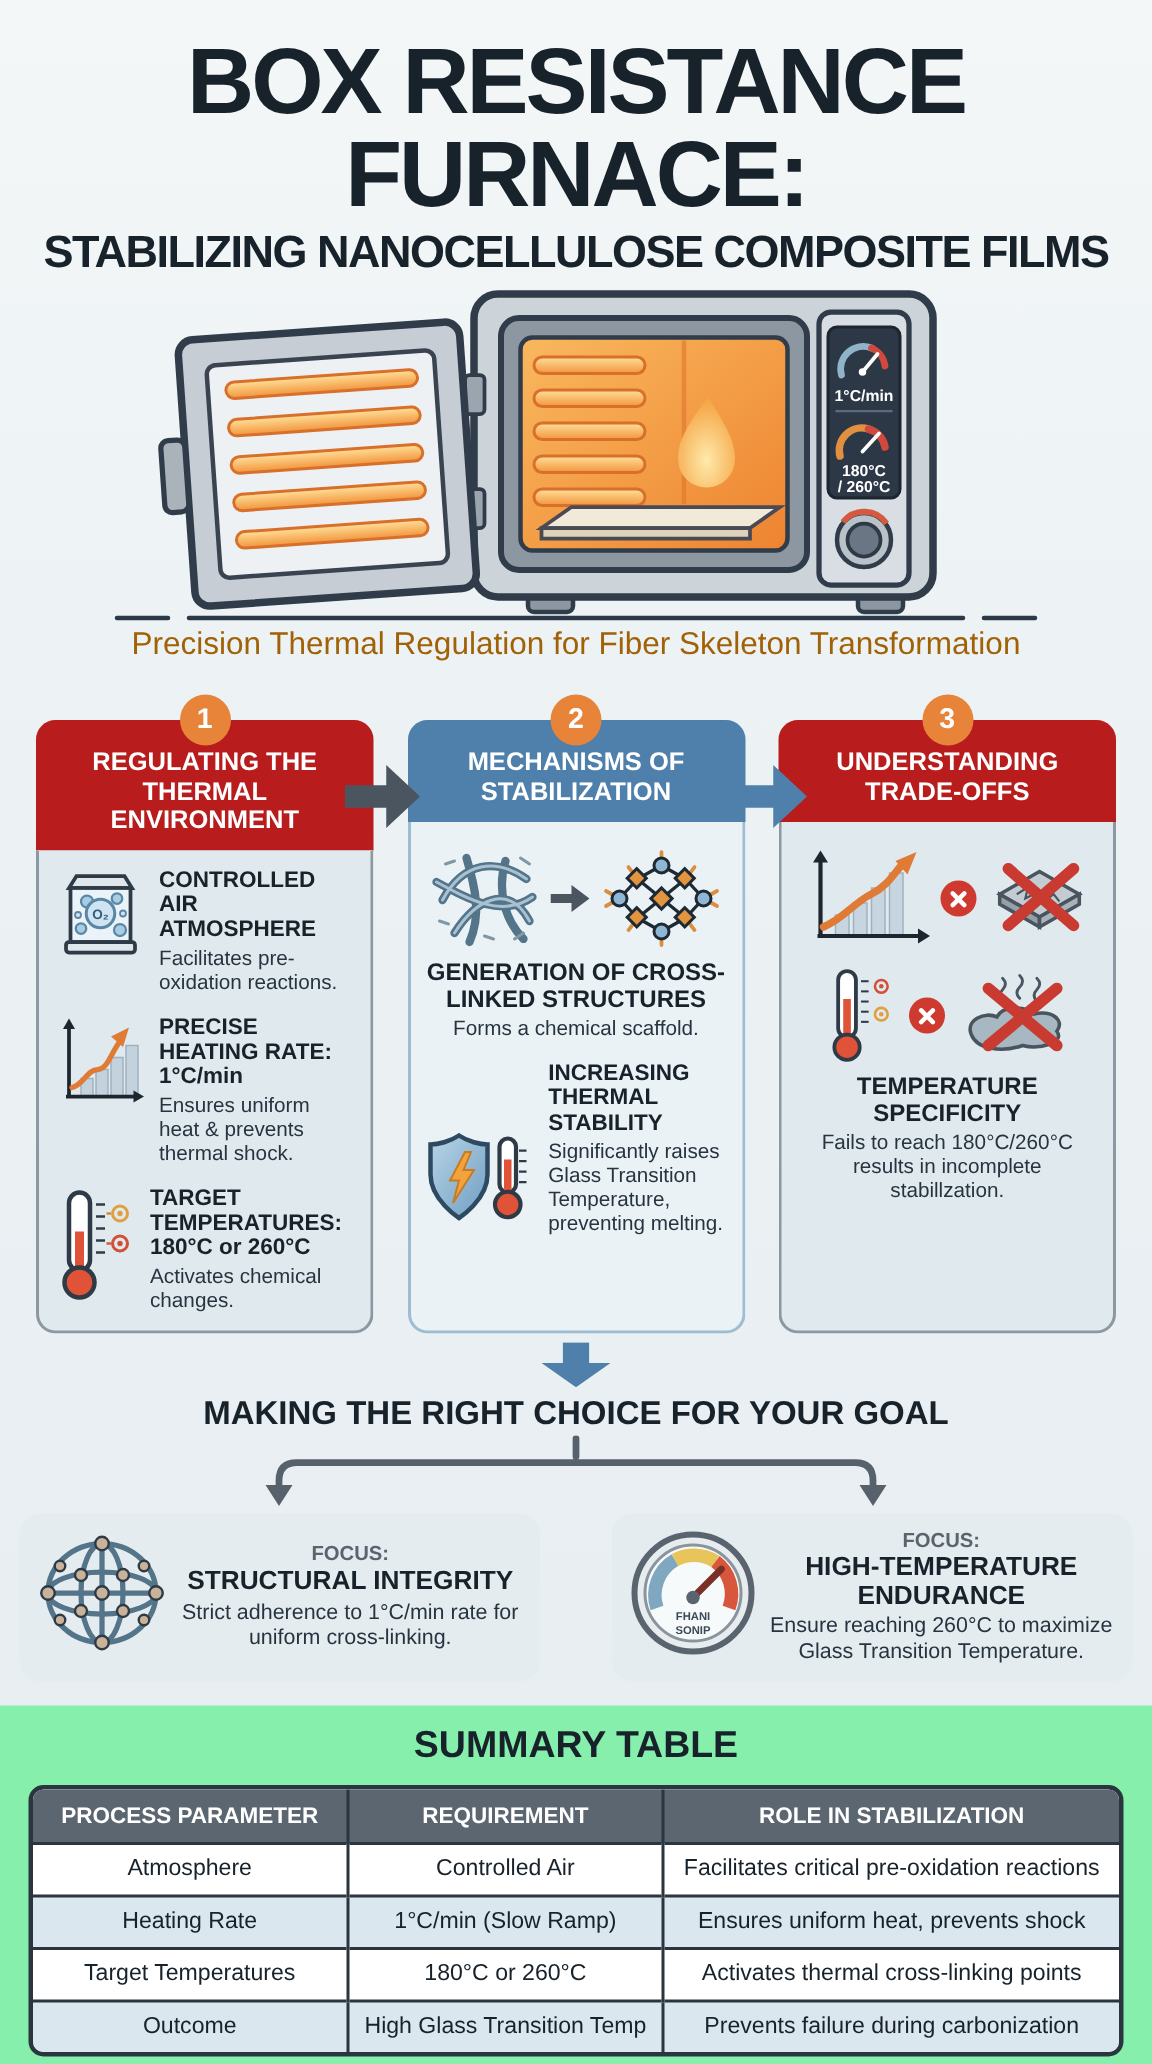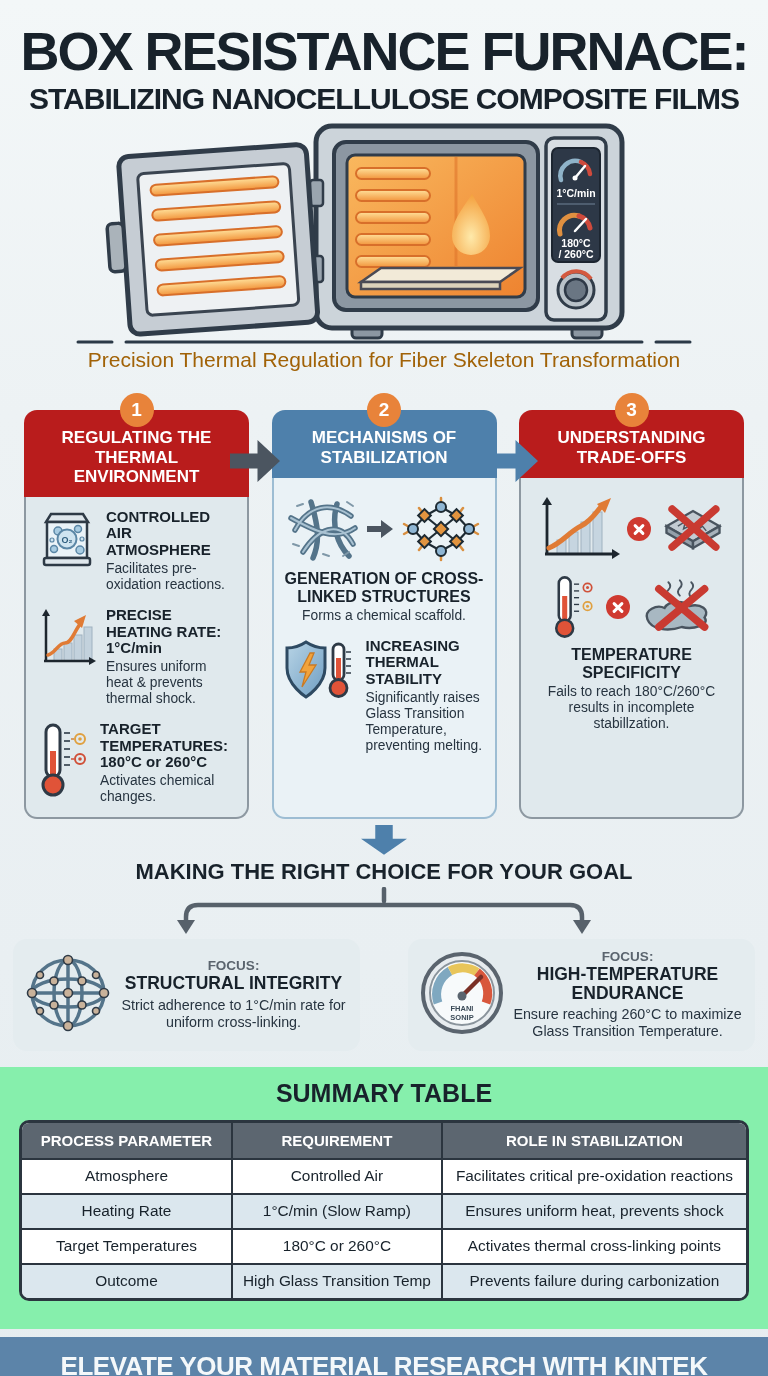--- a/index.html
+++ b/index.html
@@ -4,21 +4,21 @@
 <style>
   html,body{margin:0;padding:0;}
   body{
     width:768px;height:1376px;overflow:hidden;
     font-family:"Liberation Sans", sans-serif;
     background:linear-gradient(180deg,#f3f7f8 0%,#edf2f4 30%,#e9eff2 70%,#e6edf0 100%);
     color:#1d262e;
   }
   
   .header{text-align:center;padding-top:24px;line-height:1;}
-  .header h1{margin:0;font-size:54px;font-weight:900;letter-spacing:-2px;color:#18222b;}
+  .header h1{margin:0;font-size:62px;font-weight:900;letter-spacing:-2px;color:#18222b;}
   .header h2{margin:6px 0 0;font-size:30px;font-weight:900;letter-spacing:-1px;color:#18222b;}
   
   .furnace-wrap{width:640px;margin:2px auto 0;}
   .furnace-wrap svg{display:block;}
   
   .tagline{text-align:center;font-size:21px;font-weight:400;color:#a16207;}
   
   .steps{position:relative;display:flex;justify-content:space-between;align-items:stretch;
          padding:0 24px;margin-top:38px;min-height:358px;}
   .step{width:225px;display:flex;flex-direction:column;position:relative;}
@@ -327,21 +327,21 @@
             <circle cx="42" cy="57" r="5" fill="#8fb6d4" stroke="#1d2a33" stroke-width="2"></circle>
             <circle cx="14" cy="35" r="5" fill="#8fb6d4" stroke="#1d2a33" stroke-width="2"></circle>
             <circle cx="70" cy="35" r="5" fill="#8fb6d4" stroke="#1d2a33" stroke-width="2"></circle>
           </g>
         </svg>
       </div>
       <div class="centered-item">
         <div class="item-title">GENERATION OF CROSS-LINKED STRUCTURES</div>
         <div class="item-desc">Forms a chemical scaffold.</div>
       </div>
-      <div class="item" style="margin-top:14px;">
+      <div class="item" style="margin-top:14px;align-items:flex-end;">
         <div class="item-icon">
           <svg width="74" height="66" viewBox="0 0 74 66">
             <defs>
               <linearGradient id="shieldGrad" x1="0" y1="0" x2="1" y2="1">
                 <stop offset="0" stop-color="#b8d4e6"></stop>
                   <stop offset="1" stop-color="#6f9ec2"></stop>
               </linearGradient>
             </defs>
             <path d="M22,4 C28,8 36,10 41,10 V30 C41,47 22,59 22,59 C22,59 3,47 3,30 V10 C8,10 16,8 22,4 Z" fill="url(#shieldGrad)" stroke="#2e4a62" stroke-width="3"></path>
             <polygon points="26,15 16,34 22,34 18,49 32,27 25,27 30,15" fill="#f2a33c" stroke="#c97a24" stroke-width="1.3"></polygon>

